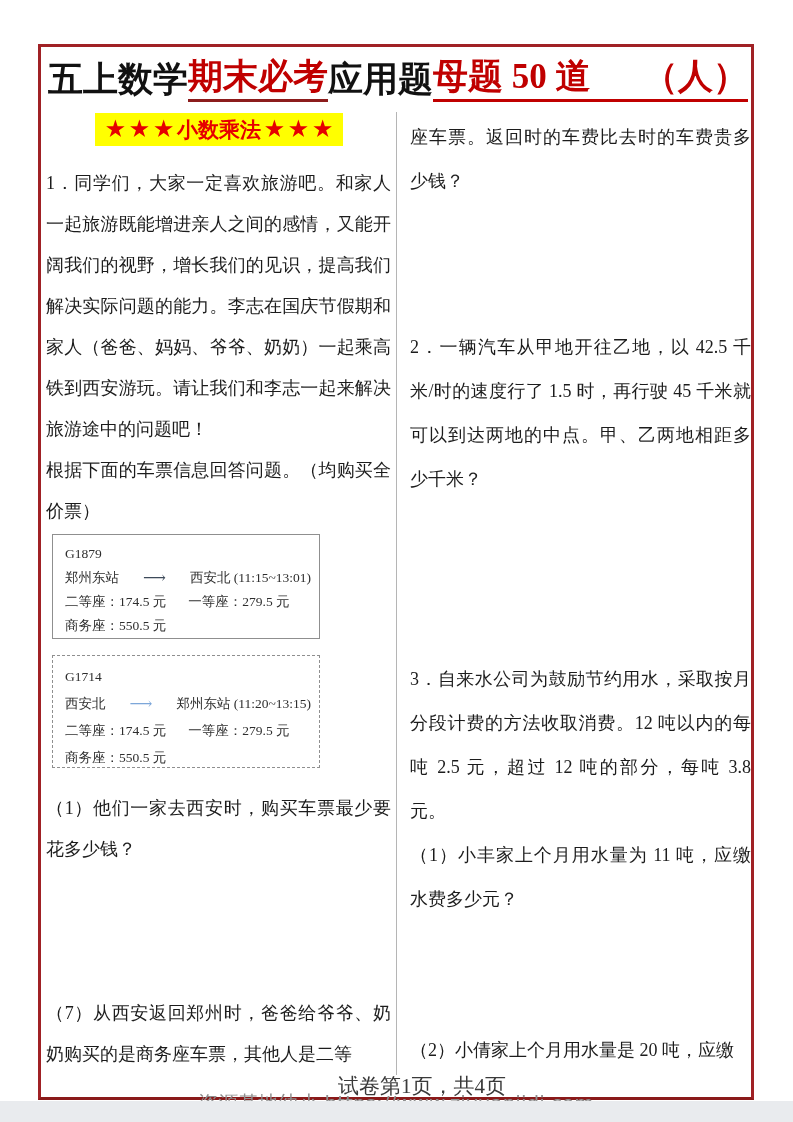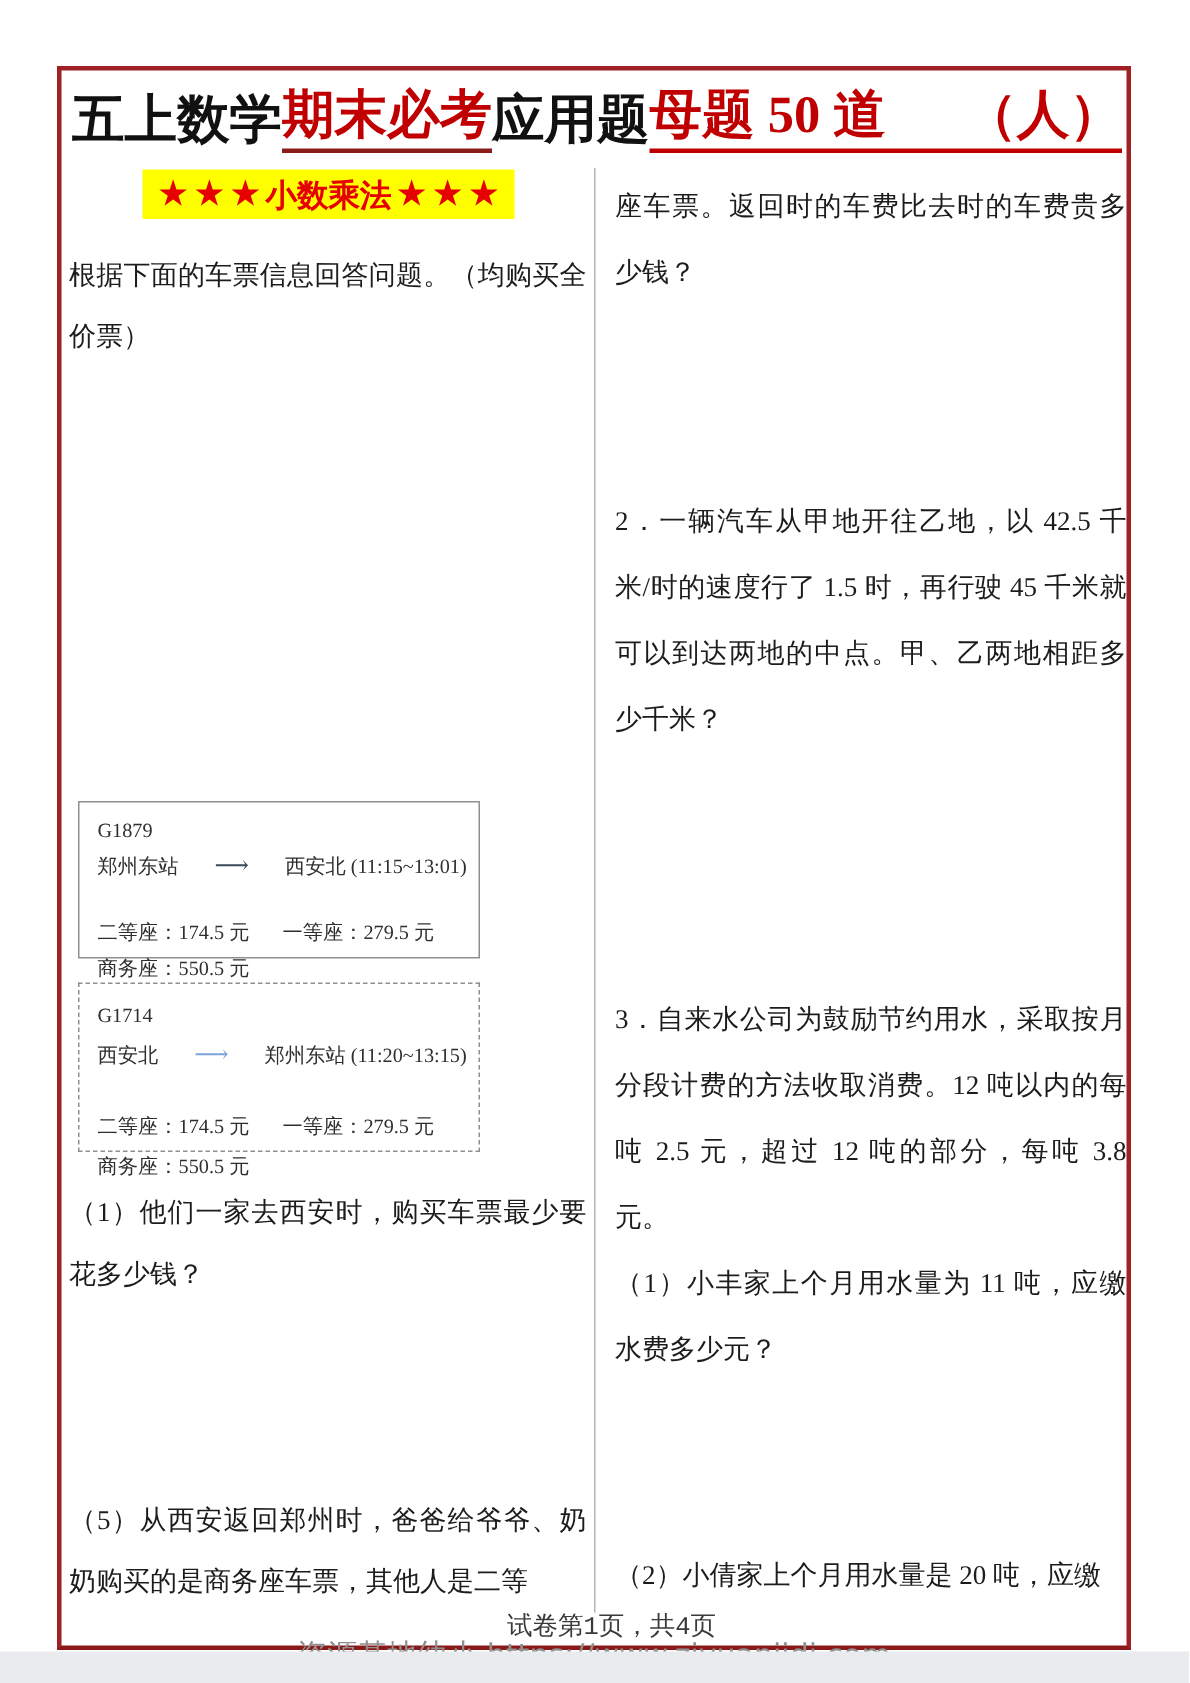--- a/index.html
+++ b/index.html
@@ -88,28 +88,27 @@
     font-size: 13.5px;
     color: #2e2e2e;
     padding: 7px 8px 0 12px;
     background: #ffffff;
   }
   .ticket-1 { top: 534px; height: 105px; border: 1px solid #8f8f8f; line-height: 24px; }
   .ticket-2 { top: 655px; height: 113px; border: 1px dashed #8f8f8f; line-height: 27px; }
   .ticket .route { display: flex; align-items: center; gap: 24px; white-space: nowrap; }
   .ticket-1 .arrow { color: #3d4a5a; font-size: 16px; }
   .ticket-2 .arrow { color: #7da7d9; font-size: 16px; }
-  .ticket .seats { display: flex; gap: 22px; white-space: nowrap; margin-top: 20px; }
+  .ticket .seats { display: flex; gap: 22px; white-space: nowrap; }
   .footer-pageinfo {
     position: absolute;
     left: 338px; top: 1072px;
-    font-size: 17px;
+    font-size: 21px;
     color: #3a3a3a;
     white-space: nowrap;
-    font-family: Liberation Mono, monospace;
   }
   .footer-watermark {
     position: absolute;
     left: 38px; top: 1066px;
     width: 716px;
     text-align: center;
     font-family: "DejaVu Sans", "Liberation Sans", sans-serif;
     font-size: 20px;
     color: #8f8f8f;
     white-space: nowrap;
@@ -134,20 +133,21 @@
 
   <div class="section-band">
     <span>★ ★ ★</span>
     <span>小数乘法</span>
     <span>★ ★ ★</span>
   </div>
 
   <div class="col-divider"></div>
 
   <div class="txt left-col p-intro">
+    <p>1．同学们，大家一定喜欢旅游吧。和家人一起旅游既能增进亲人之间的感情，又能开阔我们的视野，增长我们的见识，提高我们解决实际问题的能力。李志在国庆节假期和家人（爸爸、妈妈、爷爷、奶奶）一起乘高铁到西安游玩。请让我们和李志一起来解决旅游途中的问题吧！</p>
     <p>根据下面的车票信息回答问题。（均购买全价票）</p>
   </div>
 
   <div class="ticket ticket-1">
     <div>G1879</div>
     <div class="route">
       <span>郑州东站</span>
       <span class="arrow">⟶</span>
       <span>西安北 (11:15~13:01)</span>
     </div>
@@ -166,21 +166,21 @@
       <span>郑州东站 (11:20~13:15)</span>
     </div>
     <div class="seats">
       <span>二等座：174.5 元</span>
       <span>一等座：279.5 元</span>
     </div>
     <div>商务座：550.5 元</div>
   </div>
 
   <div class="txt left-col p-sub1">（1）他们一家去西安时，购买车票最少要花多少钱？</div>
-  <div class="txt left-col p-sub2">（5）从西安返回郑州时，爸爸给爷爷、奶奶购买的是商务座车票，其他人是二等</div>
+  <div class="txt left-col p-sub2">（7）从西安返回郑州时，爸爸给爷爷、奶奶购买的是商务座车票，其他人是二等</div>
 
   <div class="txt right-col r-cont">座车票。返回时的车费比去时的车费贵多少钱？</div>
   <div class="txt right-col r-q2">2．一辆汽车从甲地开往乙地，以 42.5 千米/时的速度行了 1.5 时，再行驶 45 千米就可以到达两地的中点。甲、乙两地相距多少千米？</div>
   <div class="txt right-col r-q3">
     <p>3．自来水公司为鼓励节约用水，采取按月分段计费的方法收取消费。12 吨以内的每吨 2.5 元，超过 12 吨的部分，每吨 3.8 元。</p>
     <p>（1）小丰家上个月用水量为 11 吨，应缴水费多少元？</p>
   </div>
   <div class="txt right-col r-q3sub2">（2）小倩家上个月用水量是 20 吨，应缴</div>
 
   <div class="footer-pageinfo">试卷第1页，共4页</div>

